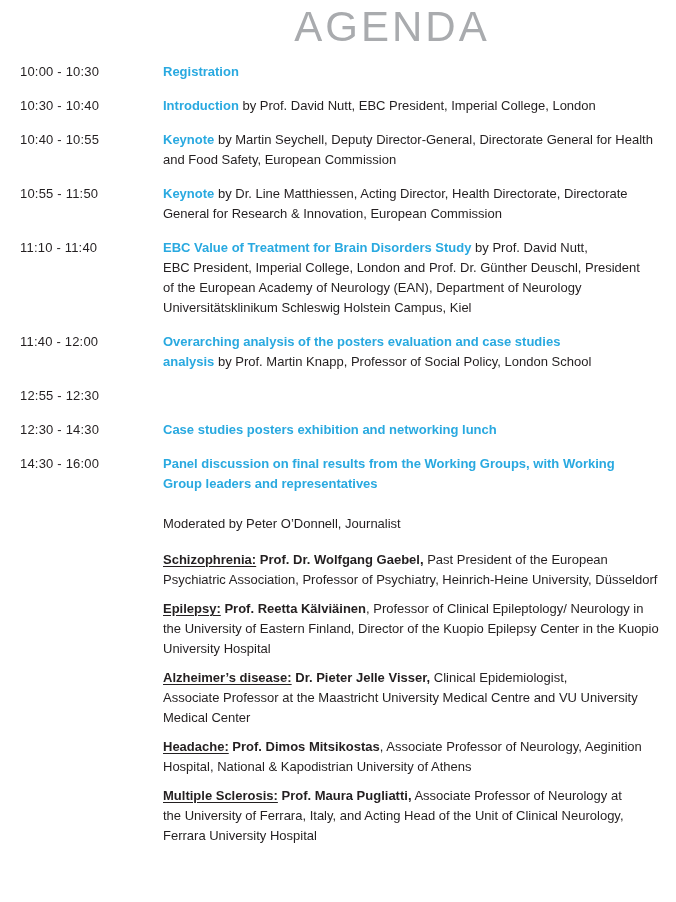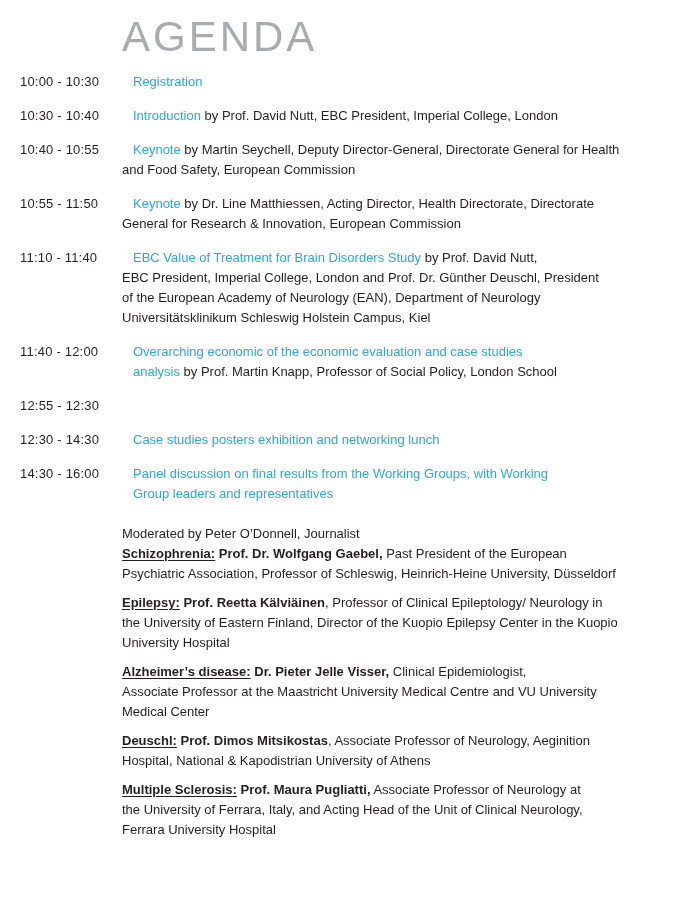--- a/index.html
+++ b/index.html
@@ -8,46 +8,48 @@
     width: 676px;
     height: 902px;
     background: #ffffff;
     overflow: hidden;
     font-family: "Liberation Sans", sans-serif;
     color: var(--text, #231f20);
     -webkit-font-smoothing: antialiased;
   }
   .page { padding: 2px 14px 0 20px; }
   .title {
-    margin: 12px 0 13px 102px;
+    margin: 2px 0 13px 102px;
     font-size: 42px;
     line-height: 45px;
     font-weight: 400;
     letter-spacing: 3px;
     color: var(--titlegray, #a9abae);
+    text-align: center;
   }
   .row {
     display: flex;
     align-items: flex-start;
     font-size: 13px;
     line-height: 20px;
     margin-bottom: 14px;
+    gap: 41px;
   }
   .time {
     flex: none;
     width: 102px;
     letter-spacing: 0.2px;
     color: var(--text, #231f20);
   }
   .content { flex: 1; min-width: 0; }
-  .a  { color: var(--accent, #29a9e0); font-weight: normal; margin-left: 11px; }
+  .a  { color: var(--accent, #29a9e0); font-weight: bold; }
   .b  { font-weight: bold; }
   .ub { font-weight: bold; text-decoration: underline; text-underline-offset: 2px; }
   .r  { font-weight: normal; }
-  .moderator-row { margin-top: 20px; margin-bottom: 0; }
+  .moderator-row { margin-top: 20px; margin-bottom: 16px; }
   .panelist-row { margin-bottom: 9px; }
 </style>
 </head>
 <body>
 
 <div class="page">
   <h1 class="title">AGENDA</h1>
 
   <div id="agenda-list">
       <div class="row">
@@ -65,21 +67,21 @@
       <div class="row">
         <div class="time">10:55 - 11:50</div>
         <div class="content"><span class="a">Keynote</span><span class="r"> by Dr. Line Matthiessen, Acting Director, Health Directorate, Directorate</span><br><span class="r">General for Research &amp; Innovation, European Commission</span></div>
       </div>
       <div class="row">
         <div class="time">11:10 - 11:40</div>
         <div class="content"><span class="a">EBC Value of Treatment for Brain Disorders Study</span><span class="r"> by Prof. David Nutt,</span><br><span class="r">EBC President, Imperial College, London and Prof. Dr. Günther Deuschl, President</span><br><span class="r">of the European Academy of Neurology (EAN), Department of Neurology</span><br><span class="r">Universitätsklinikum Schleswig Holstein Campus, Kiel</span></div>
       </div>
       <div class="row">
         <div class="time">11:40 - 12:00</div>
-        <div class="content"><span class="a">Overarching economic of the economic evaluation and case studies</span><br><span class="a">analysis</span><span class="r"> by Prof. Martin Knapp, Professor of Social Policy, London School</span><br></div>
+        <div class="content"><span class="a">Overarching analysis of the posters evaluation and case studies</span><br><span class="a">analysis</span><span class="r"> by Prof. Martin Knapp, Professor of Social Policy, London School</span><br></div>
       </div>
       <div class="row">
         <div class="time">12:55 - 12:30</div>
       </div>
       <div class="row">
         <div class="time">12:30 - 14:30</div>
         <div class="content"><span class="a">Case studies posters exhibition and networking lunch</span></div>
       </div>
       <div class="row">
         <div class="time">14:30 - 16:00</div>
@@ -88,32 +90,32 @@
     </div>
 
   <div class="row moderator-row">
     <div class="time"></div>
     <div class="content">Moderated by Peter O’Donnell, Journalist</div>
   </div>
 
   <div id="panel-list">
       <div class="row panelist-row">
         <div class="time"></div>
-        <div class="content"><span class="ub">Schizophrenia:</span><span class="b"> Prof. Dr. Wolfgang Gaebel,</span><span class="r"> Past President of the European</span><br><span class="r">Psychiatric Association, Professor of Schleswig, Heinrich-Heine University, Düsseldorf</span></div>
+        <div class="content"><span class="ub">Schizophrenia:</span><span class="b"> Prof. Dr. Wolfgang Gaebel,</span><span class="r"> Past President of the European</span><br><span class="r">Psychiatric Association, Professor of Psychiatry, Heinrich-Heine University, Düsseldorf</span></div>
       </div>
       <div class="row panelist-row">
         <div class="time"></div>
         <div class="content"><span class="ub">Epilepsy:</span><span class="b"> Prof. Reetta Kälviäinen</span><span class="r">, Professor of Clinical Epileptology/ Neurology in</span><br><span class="r">the University of Eastern Finland, Director of the Kuopio Epilepsy Center in the Kuopio</span><br><span class="r">University Hospital</span></div>
       </div>
       <div class="row panelist-row">
         <div class="time"></div>
         <div class="content"><span class="ub">Alzheimer’s disease:</span><span class="b"> Dr. Pieter Jelle Visser,</span><span class="r"> Clinical Epidemiologist,</span><br><span class="r">Associate Professor at the Maastricht University Medical Centre and VU University</span><br><span class="r">Medical Center</span></div>
       </div>
       <div class="row panelist-row">
         <div class="time"></div>
-        <div class="content"><span class="ub">Deuschl:</span><span class="b"> Prof. Dimos Mitsikostas</span><span class="r">, Associate Professor of Neurology, Aeginition</span><br><span class="r">Hospital, National &amp; Kapodistrian University of Athens</span></div>
+        <div class="content"><span class="ub">Headache:</span><span class="b"> Prof. Dimos Mitsikostas</span><span class="r">, Associate Professor of Neurology, Aeginition</span><br><span class="r">Hospital, National &amp; Kapodistrian University of Athens</span></div>
       </div>
       <div class="row panelist-row">
         <div class="time"></div>
         <div class="content"><span class="ub">Multiple Sclerosis:</span><span class="b"> Prof. Maura Pugliatti,</span><span class="r"> Associate Professor of Neurology at</span><br><span class="r">the University of Ferrara, Italy, and Acting Head of the Unit of Clinical Neurology,</span><br><span class="r">Ferrara University Hospital</span></div>
       </div>
     </div>
 </div>
 
 </body></html>

